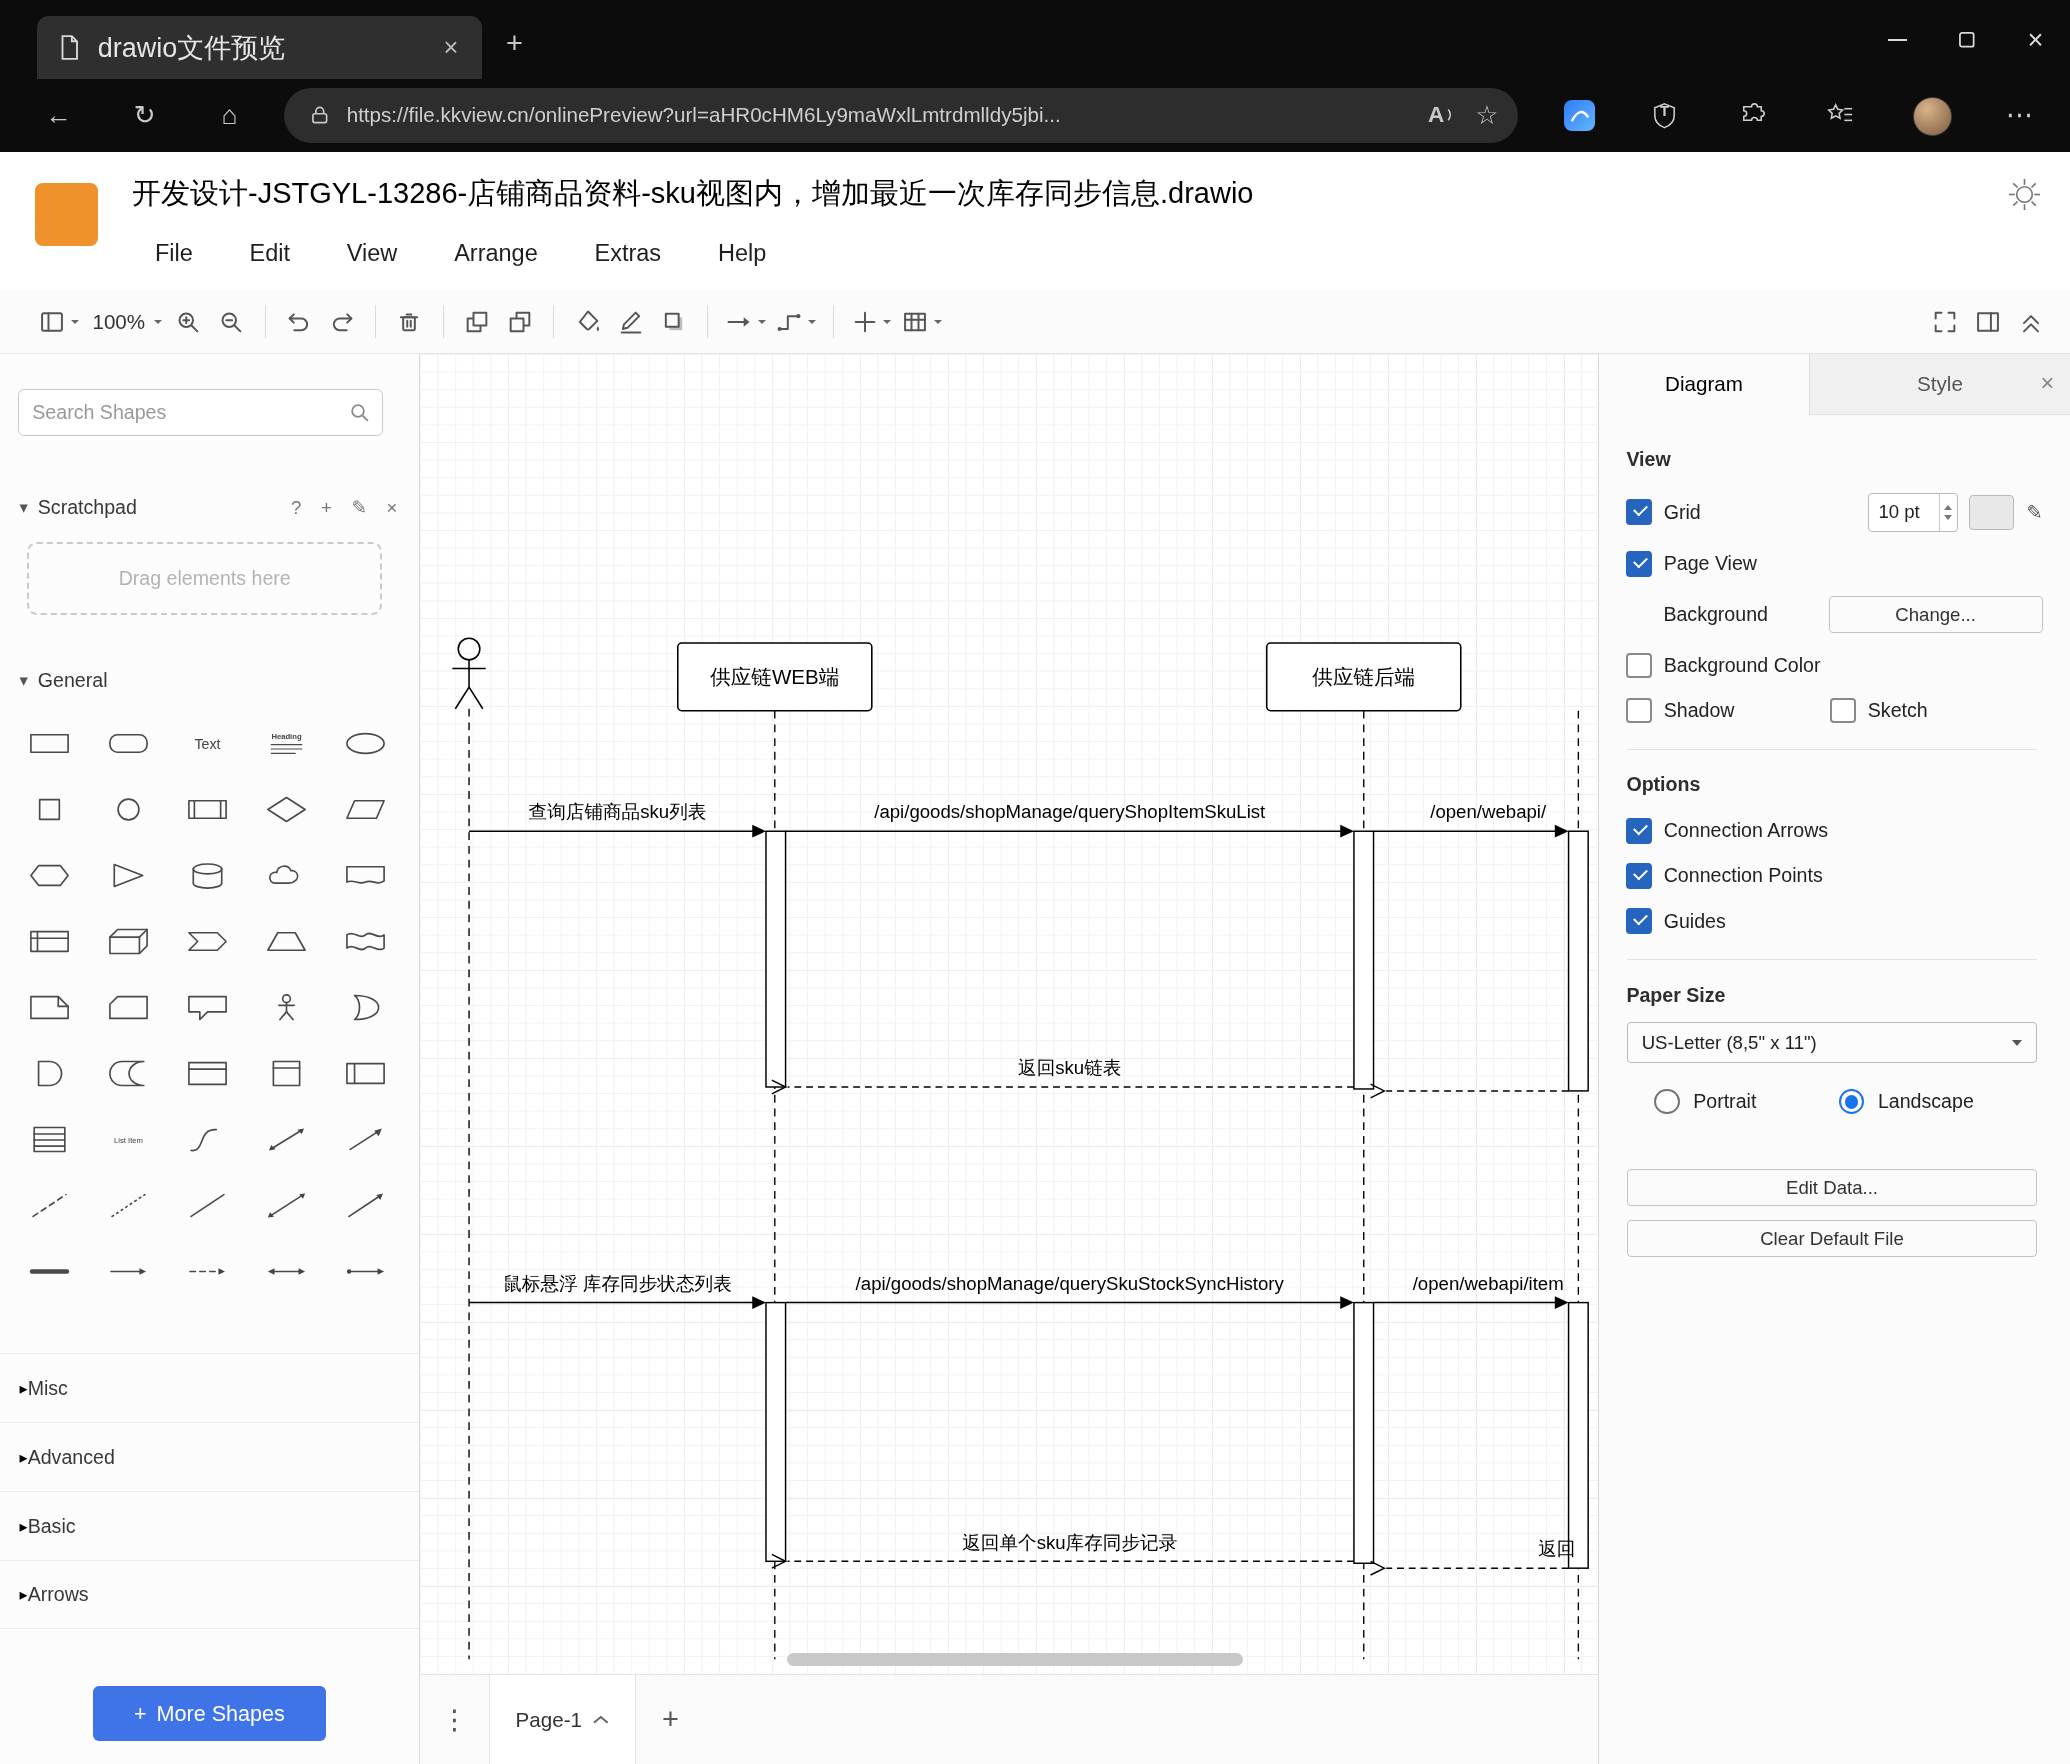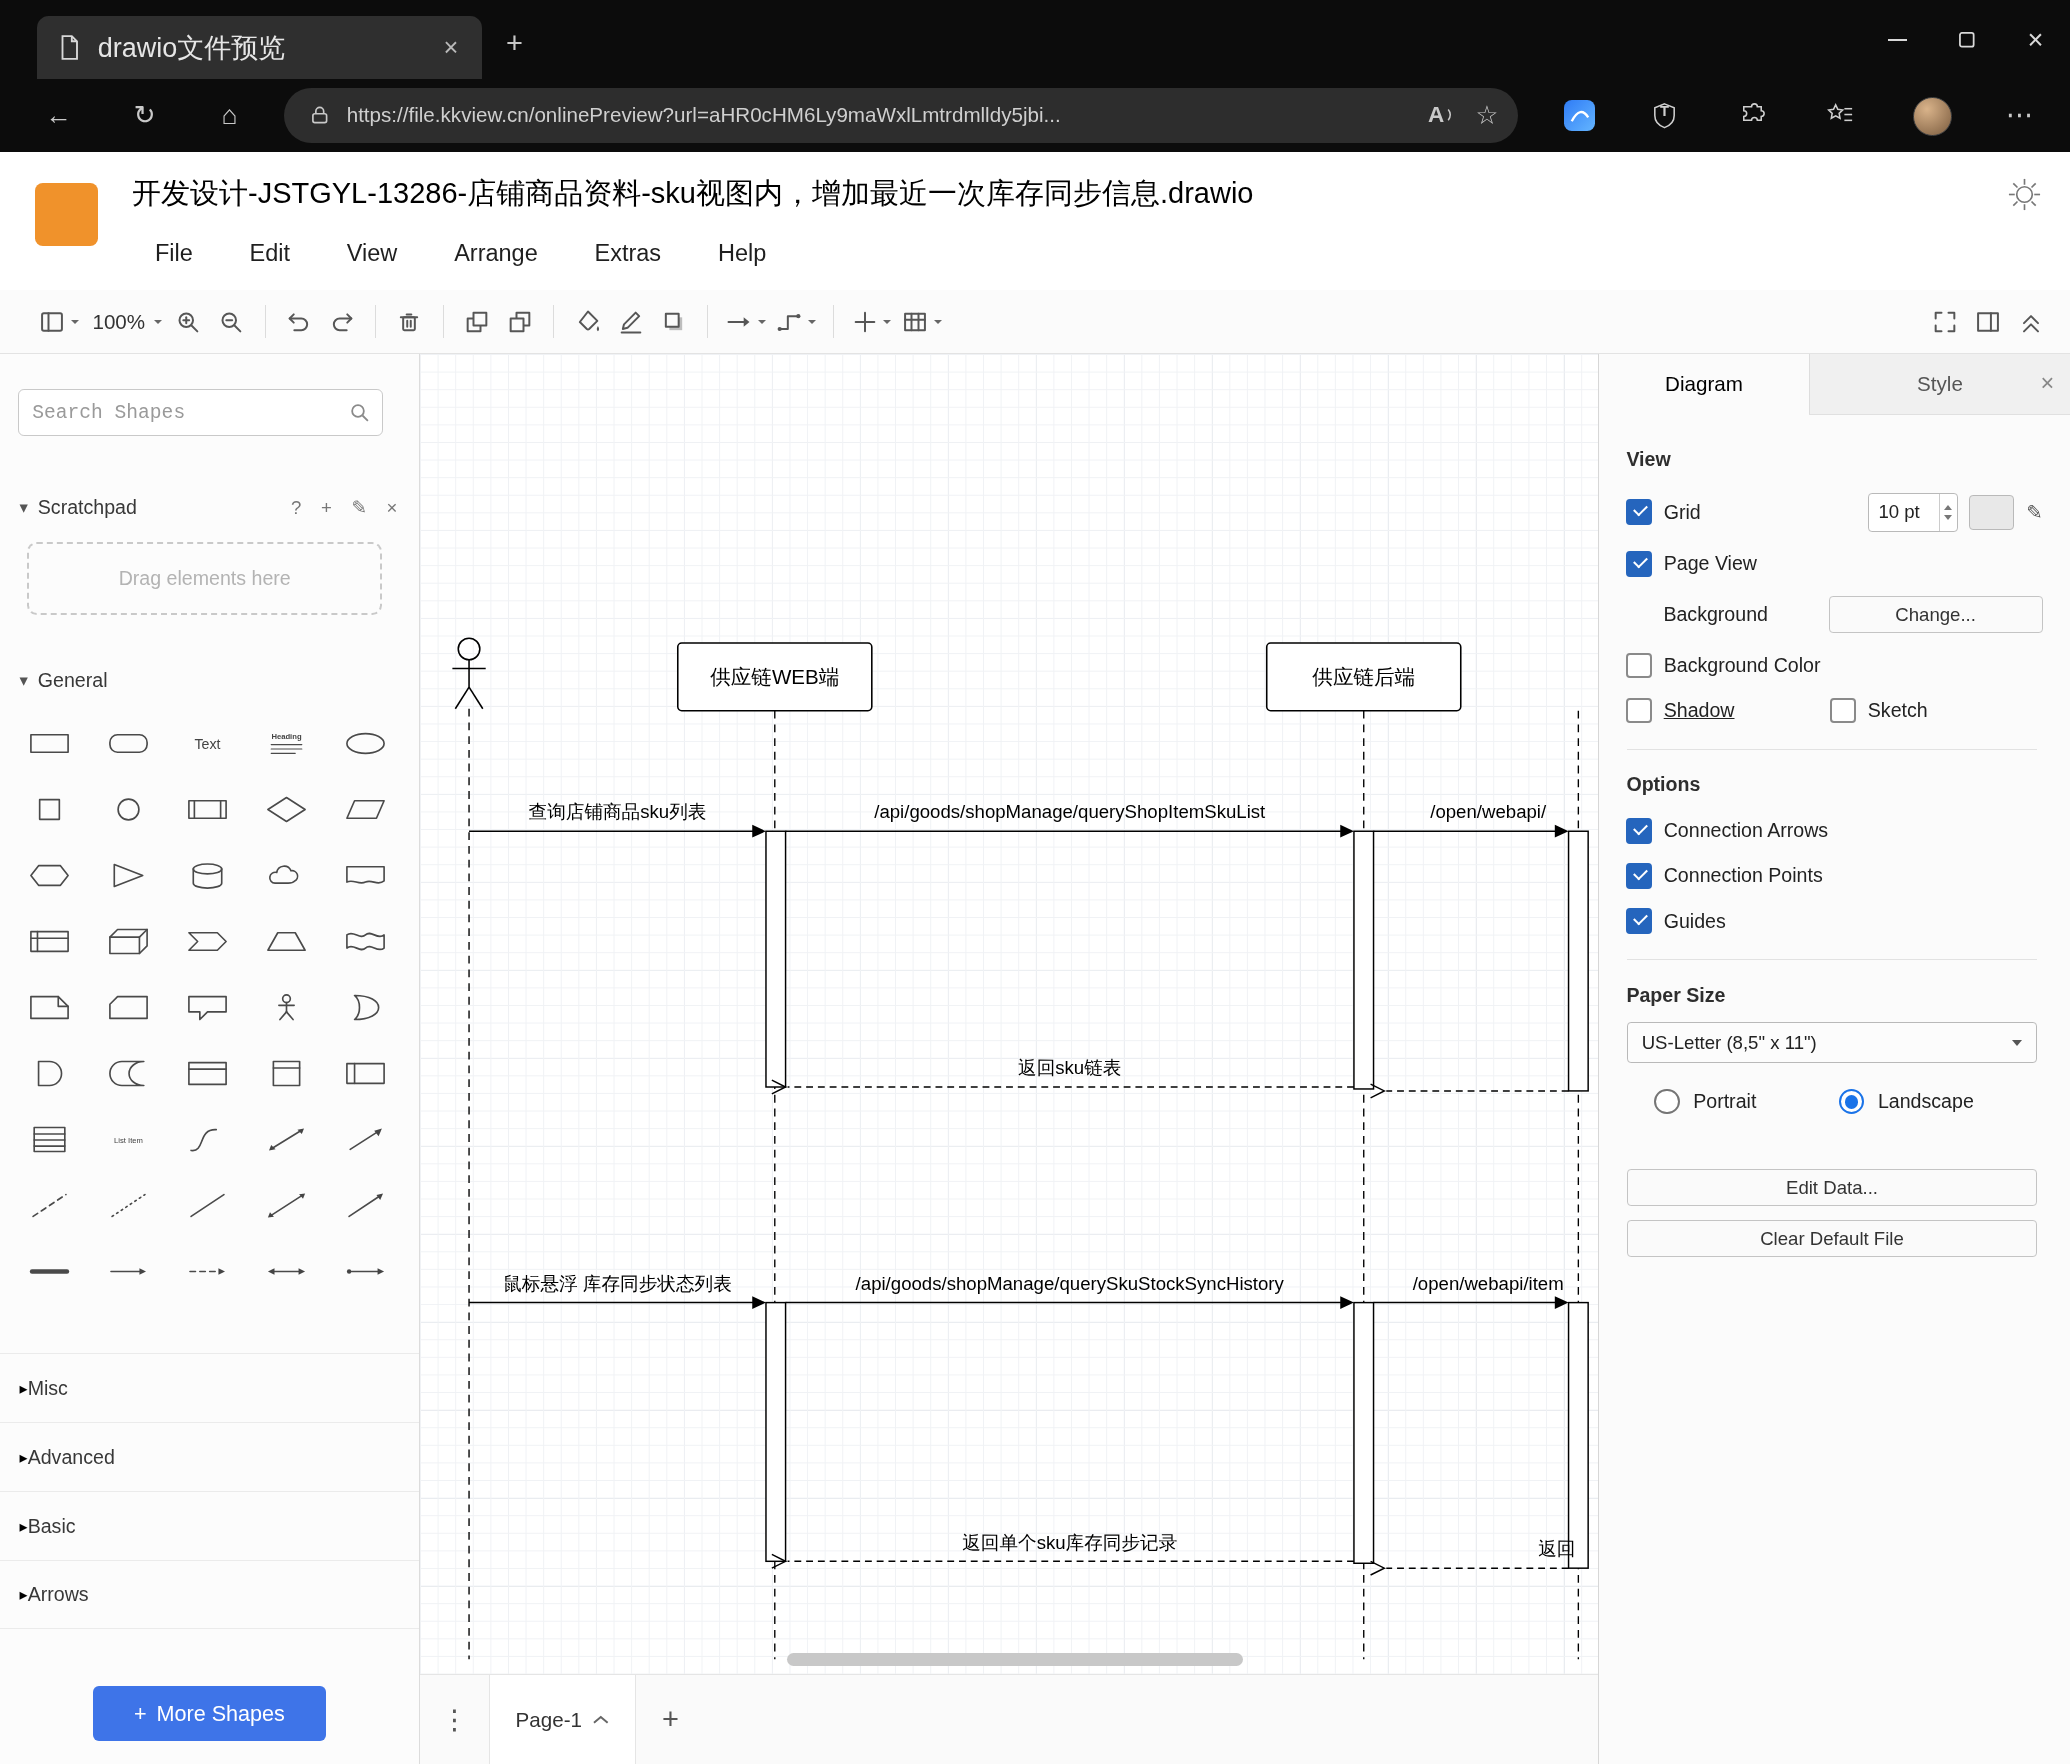--- a/index.html
+++ b/index.html
@@ -64,21 +64,21 @@
   .toolbar-right { position:absolute; right:17.6px; top:0; height:64px; display:flex; align-items:center; }
 
   
   .content { position:absolute; left:0; top:354px; width:2070px; height:1410px; display:flex; }
 
   
   .sidebar { width:420px; height:100%; background:#fcfcfc; border-right:1px solid #dcdcdc; overflow:hidden; }
   .search-box { margin:35px 36px 0 17.6px; height:47px; border:1px solid #c9c9c9; border-radius:5.9px; background:#fff;
     display:flex; align-items:center; padding:0 11.8px 0 13.7px; }
   .search-box input { border:none; outline:none; flex:1; font-size:19.6px; color:#333; background:transparent;
-    font-family:Liberation Mono, monospace; }
+    font-family:Liberation Sans, sans-serif; }
   .search-box input::placeholder { color:#9a9a9a; }
   .search-box svg { width:21.6px; height:21.6px; stroke:#8a8a8a; fill:none; stroke-width:2; }
   .side-row { display:flex; align-items:center; padding:0 21.6px 0 19.6px; height:33px; }
   .side-row .chev { color:#555; font-size:16.7px; margin-right:9.8px; }
   .side-label { font-size:19.6px; color:#383838; }
   .scratch-row { margin-top:55px; }
   .scratch-icons { margin-left:auto; display:flex; gap:19.6px; color:#777; font-size:18.6px; }
   .dragbox { margin:17.6px 37px 0 27.4px; height:73px; border:2px dashed #c9c9c9; border-radius:9.8px;
     display:flex; align-items:center; justify-content:center; color:#b3b3b3; font-size:19.6px; }
   .general-row { margin-top:49px; }
@@ -818,21 +818,21 @@
         <span class="fp-btn change-btn">Change...</span>
       </div>
 
       <div class="fp-row" style="margin-top:19.6px;">
         <span class="cb"></span>
         <span class="fp-label">Background Color</span>
       </div>
 
       <div class="fp-row" style="margin-top:19.6px;">
         <span class="cb"></span>
-        <span class="fp-label" style="width:155px;text-decoration:underline;">Shadow</span>
+        <span class="fp-label" style="width:155px;">Shadow</span>
         <span class="cb"></span>
         <span class="fp-label">Sketch</span>
       </div>
 
       <div class="fp-div"></div>
 
       <div class="fp-h" style="margin-top:23.5px;">Options</div>
 
       <div class="fp-row" style="margin-top:21.6px;">
         <span class="cb checked"></span>

